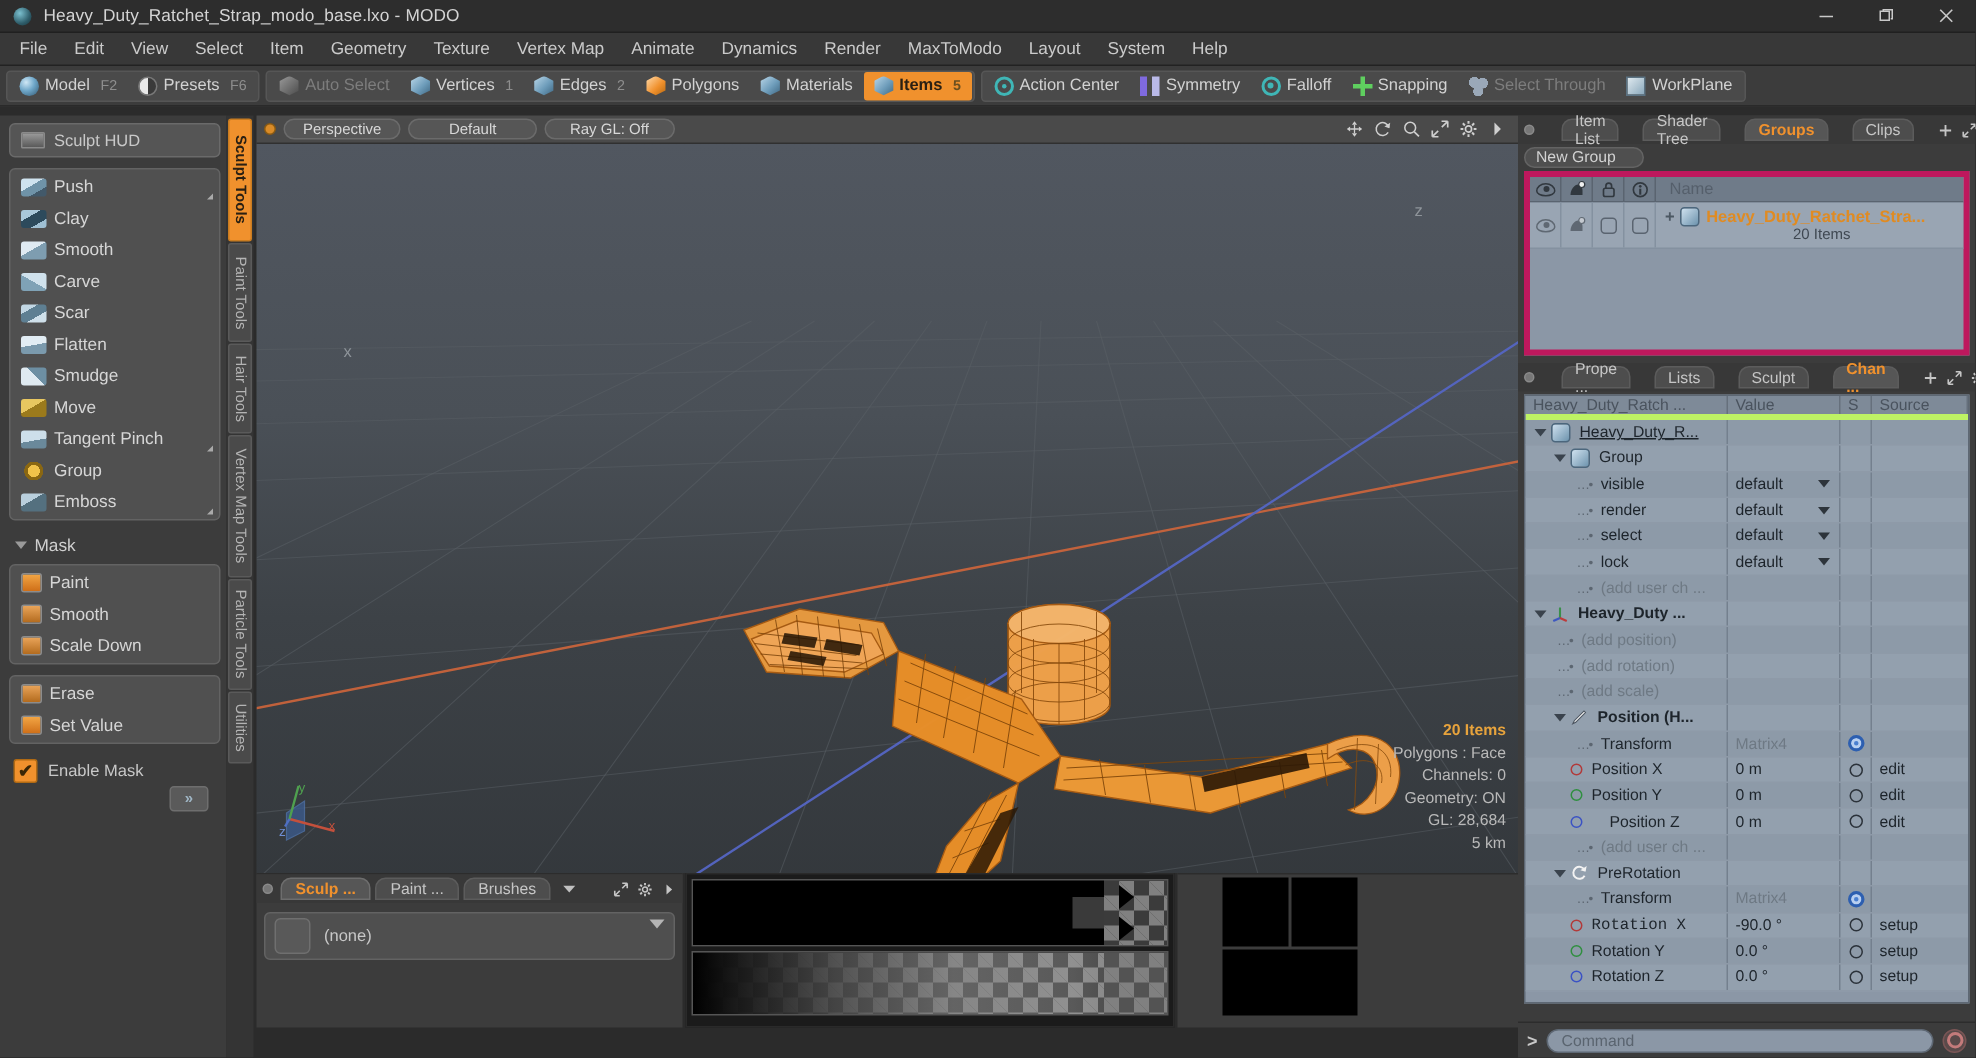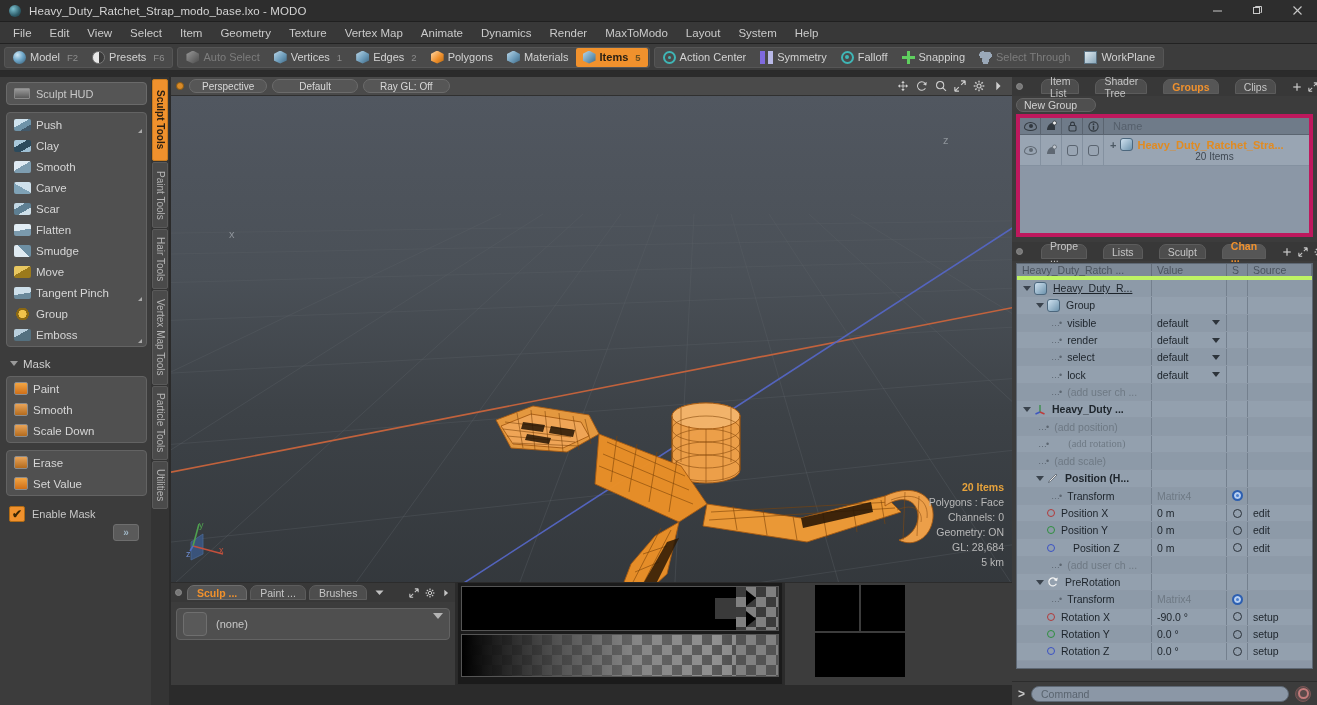--- a/index.html
+++ b/index.html
@@ -949,21 +949,21 @@
             </div>
             <div class="ch-c2">
               <span></span>
             </div>
             <div class="ch-c3"></div>
             <div class="ch-c4"></div>
           </div>
           <div class="ch-row">
             <div class="ch-c1" style="padding-left: 17px;">
               <span class="dash">…•</span>
-              <span class="dim" style="margin-left: 17px; font-family: Liberation Serif, serif;">(add rotation)</span>
+              <span class="dim" style="margin-left: 3px;">(add rotation)</span>
             </div>
             <div class="ch-c2">
               <span></span>
             </div>
             <div class="ch-c3"></div>
             <div class="ch-c4"></div>
           </div>
           <div class="ch-row">
             <div class="ch-c1" style="padding-left: 17px;">
               <span class="dash">…•</span>
@@ -1076,21 +1076,21 @@
               <span class="dim">Matrix4</span>
             </div>
             <div class="ch-c3">
               <span class="ringb"></span>
             </div>
             <div class="ch-c4"></div>
           </div>
           <div class="ch-row">
             <div class="ch-c1" style="padding-left: 30px;">
               <span class="dotr"></span>
-              <span style="margin-left: 3px;">Rotation X</span>
+              <span style="margin-left: 3px; font-family: Liberation Mono, monospace;">Rotation X</span>
             </div>
             <div class="ch-c2">
               <span>-90.0 °</span>
             </div>
             <div class="ch-c3">
               <span class="ring"></span>
             </div>
             <div class="ch-c4">setup</div>
           </div>
           <div class="ch-row">

